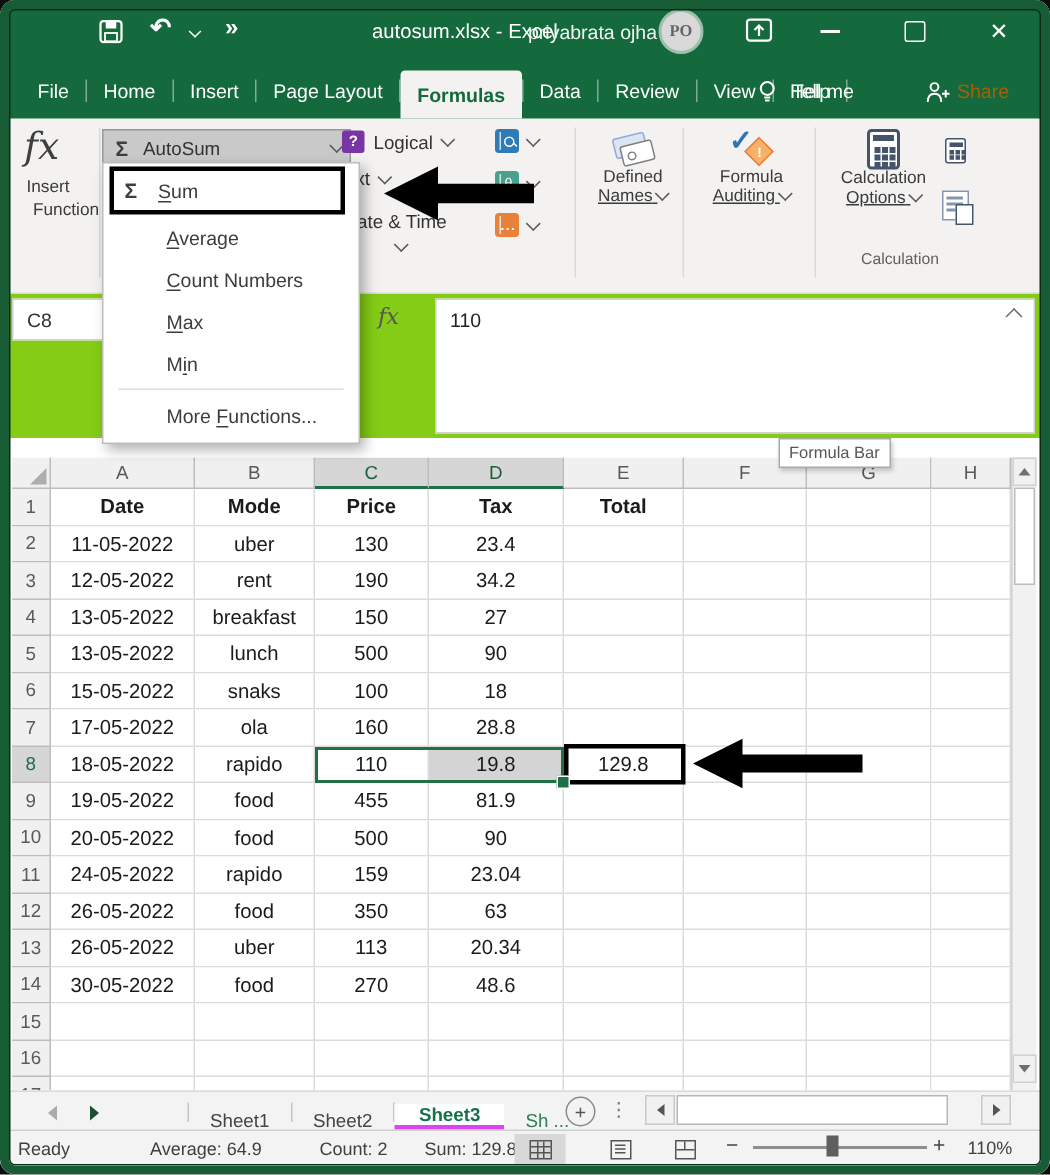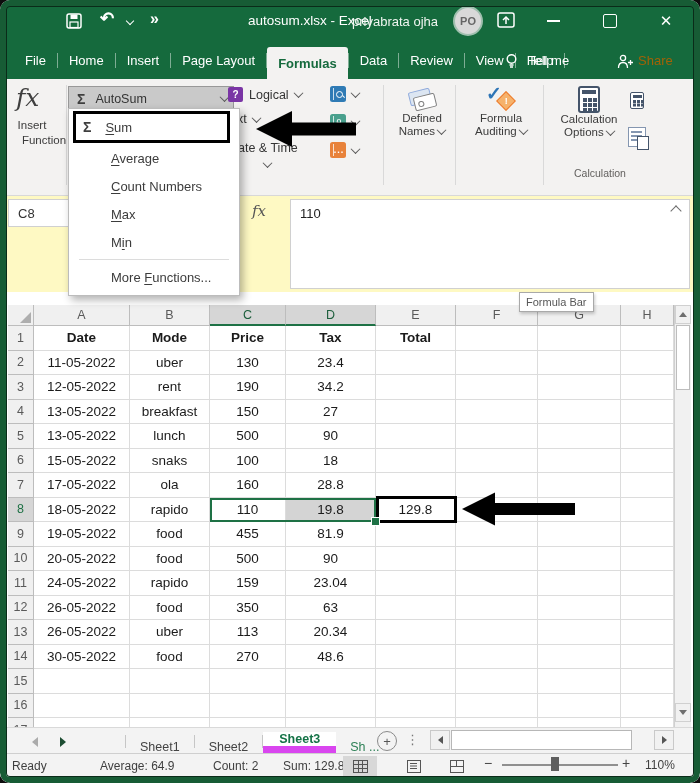--- a/index.html
+++ b/index.html
@@ -10,23 +10,23 @@
   
   .frame{position:absolute;inset:0;border:6px solid #175c35;border-radius:10px;
          box-shadow:inset 0 0 0 1px #0a2c19;z-index:95;pointer-events:none;}
   
   .titlebar{position:absolute;left:0;top:0;width:700px;height:42px;background:#156a3d;
             border-radius:10px 10px 0 0;z-index:5;}
   .titlebar *{color:#fff;}
   .qat-icon{position:absolute;top:12px;color:#fff;font-size:16px;line-height:18px;}
   .title-text{position:absolute;left:248px;top:13px;font-size:13.5px;color:#fff;}
   .user-name{position:absolute;left:352px;top:14px;font-size:13px;color:#f0f6f1;}
-  .avatar{position:absolute;left:453px;top:6px;width:30px;height:30px;border-radius:50%;
+  .avatar{position:absolute;left:439px;top:6px;width:30px;height:30px;border-radius:50%;
           background:#d9d9d9;border:2px solid #9fbfae;box-sizing:border-box;
-          display:flex;align-items:center;justify-content:center;}
+          display:flex;align-items:center;justify-content:center;font-family:Liberation Serif, serif;}
   .avatar span{color:#666;font-size:11px;font-weight:bold;}
   .winbtn{position:absolute;top:10px;width:26px;height:22px;display:flex;align-items:center;justify-content:center;}
   .mini-bar{width:13px;height:2px;background:#fff;}
   .maxi-box{width:12px;height:12px;border:1.6px solid #fff;border-radius:2px;}
   .close-x{font-size:15px;color:#fff;}
   .tchev{display:inline-block;width:5px;height:5px;border-right:1.4px solid #fff;border-bottom:1.4px solid #fff;
          transform:rotate(45deg);}
   
   .tabrow{position:absolute;left:0;top:42px;width:700px;height:37px;background:#156a3d;
           display:flex;align-items:stretch;padding-left:14px;box-sizing:border-box;z-index:4;}
@@ -53,21 +53,21 @@
                  font-weight:bold;display:flex;align-items:center;justify-content:center;}
   .book{width:16px;height:16px;border-radius:2.5px;position:relative;display:flex;align-items:center;
         justify-content:center;}
   .book::before{content:'';position:absolute;left:3px;top:2px;bottom:2px;width:1.4px;background:rgba(255,255,255,.75);}
   .mag{width:5px;height:5px;border:1.3px solid #fff;border-radius:50%;position:relative;margin-left:2px;}
   .mag::after{content:'';position:absolute;width:3px;height:1.3px;background:#fff;right:-3px;bottom:-1px;
               transform:rotate(45deg);}
   .theta{color:#fff;font-size:9.5px;margin-left:2px;}
   .dots3{color:#fff;font-size:9px;font-weight:bold;letter-spacing:1px;margin-left:2px;}
   .grp{position:absolute;text-align:center;font-size:11.5px;color:#3b3b3b;}
-  .grp .l2{margin-top:1px;}
+  .grp .l2{margin-top:1px;text-decoration:underline;}
   .tag-ic{position:relative;width:30px;height:26px;}
   .tag-back{position:absolute;left:2px;top:4px;width:20px;height:12px;background:#dce6f2;border:1px solid #8faadc;
             border-radius:2px;transform:rotate(-14deg);}
   .tag-front{position:absolute;left:7px;top:9px;width:20px;height:12px;background:#fff;border:1px solid #7f7f7f;
              border-radius:2px;transform:rotate(-14deg);}
   .tag-front::before{content:'';position:absolute;left:3px;top:4px;width:4px;height:4px;border:1px solid #7f7f7f;
              border-radius:50%;}
   .audit-ic{position:relative;width:30px;height:26px;}
   .audit-check{position:absolute;left:0px;top:-4px;color:#2e75b6;font-size:19px;font-weight:bold;}
   .audit-diamond{position:absolute;left:13px;top:8px;width:12px;height:12px;background:#f6b26b;
@@ -91,21 +91,21 @@
       background:#fff;}
   
   .dropdown{position:absolute;left:68px;top:108px;width:170px;background:#fff;border:1px solid #bcbcbc;
             box-shadow:3px 4px 8px rgba(0,0,0,.3);z-index:40;padding-bottom:4px;}
   .menu-item{height:28px;display:flex;align-items:center;font-size:13px;color:#3c3c3c;padding-left:42px;}
   .menu-item.boxed{height:26px;margin:2px 9px 1px 4px;border:3px solid #000;padding-left:7px;}
   .menu-item.boxed .msig{font-size:14px;font-weight:bold;color:#3f3f3f;margin-right:14px;}
   .menu-div{height:1px;background:#dcdcdc;margin:3px 10px;}
   .menu-item u{text-underline-offset:2px;}
   
-  .formularow{position:absolute;left:0;top:195px;width:700px;height:97px;background:#fef9c3;z-index:2;}
+  .formularow{position:absolute;left:0;top:195px;width:700px;height:97px;background:#84cc16;z-index:2;}
   .namebox{position:absolute;left:8px;top:4px;width:130px;height:28px;background:#fff;border:1px solid #d0d0d0;
            box-sizing:border-box;font-size:13px;color:#333;display:flex;align-items:center;padding-left:9px;}
   .fx-small{position:absolute;left:252px;top:7px;font-family:"DejaVu Serif",serif;font-style:italic;
             font-size:15px;color:#555;}
   .fbar{position:absolute;left:290px;top:4px;width:400px;height:90px;background:#fff;border:1px solid #d0d0d0;
         box-sizing:border-box;font-size:13px;color:#222;padding:6px 9px;}
   .fbar-collapse{position:absolute;left:672px;top:12px;}
   .rib-collapse{position:absolute;left:676px;top:172px;}
   
   .tooltip{position:absolute;left:519px;top:292px;background:#fff;border:1px solid #a9a9a9;
@@ -144,21 +144,21 @@
             box-sizing:border-box;}
   
   .sheetbar{position:absolute;left:0;top:727px;width:700px;height:26px;background:#f3f3f3;
             border-top:1px solid #d9d9d9;box-sizing:border-box;z-index:2;display:block;}
   .nav-tri-l{position:absolute;left:32px;top:9px;width:0;height:0;border-top:5px solid transparent;
              border-bottom:5px solid transparent;border-right:6px solid #ababab;}
   .nav-tri-r{position:absolute;left:60px;top:9px;width:0;height:0;border-top:5px solid transparent;
              border-bottom:5px solid transparent;border-left:6px solid #1d4d32;}
   .sheettabs{position:absolute;left:96px;top:0;height:26px;display:flex;align-items:flex-end;padding-left:29px;}
   .sheet-tab{font-size:12.5px;color:#444;display:flex;align-items:center;padding:0 14px;}
-  .sheet-tab.active{background:#fff;color:#157347;font-weight:bold;border-bottom:8px solid #d946ef;
+  .sheet-tab.active{background:#fff;color:#157347;font-weight:bold;border-bottom:4px solid #d946ef;
                     box-sizing:border-box;padding:0 16px;}
   .sheet-tab.greenish{color:#2e8157;}
   .sheetsep{width:1px;height:13px;background:#c6c6c6;align-self:center;}
   .addsheet{position:absolute;left:377px;top:3px;width:18px;height:18px;border:1.2px solid #8a8a8a;
             border-radius:50%;display:flex;align-items:center;justify-content:center;font-size:13px;color:#555;}
   .vdots{position:absolute;left:406px;top:4px;color:#777;font-size:13px;}
   .hs-btn{position:absolute;top:2px;width:20px;height:20px;background:#f1f1f1;border:1px solid #c9c9c9;
           box-sizing:border-box;display:flex;align-items:center;justify-content:center;}
   .hs-thumb{position:absolute;left:451px;top:2px;width:181px;height:20px;background:#fff;border:1px solid #b7b7b7;
             box-sizing:border-box;}

